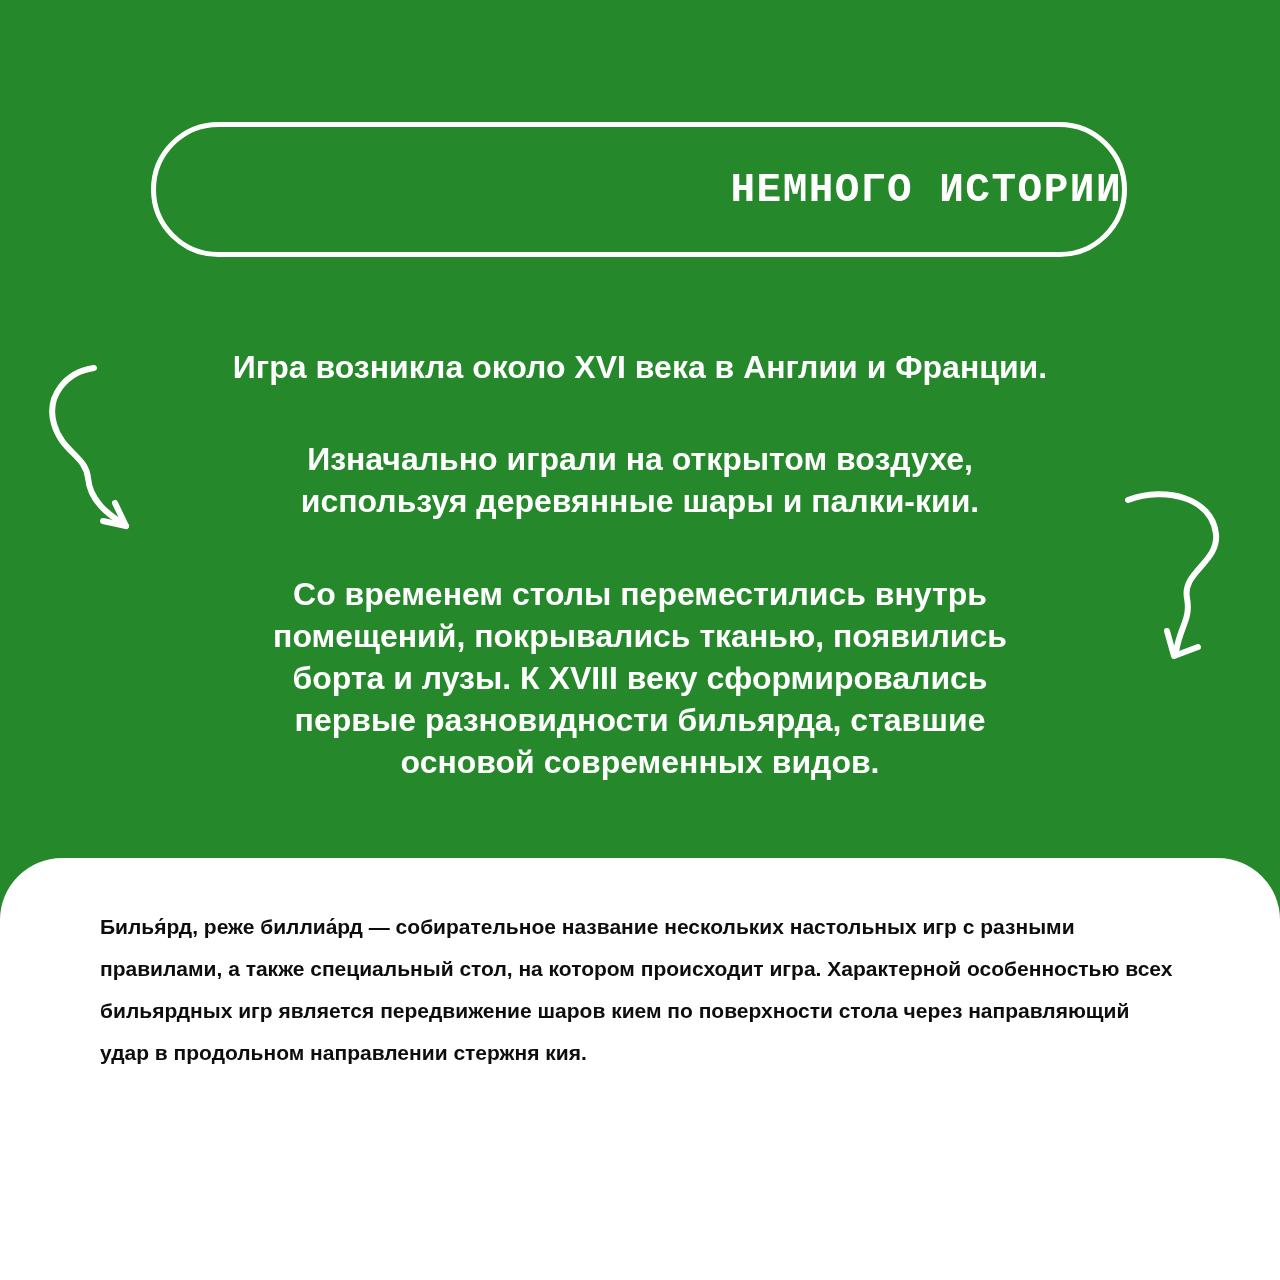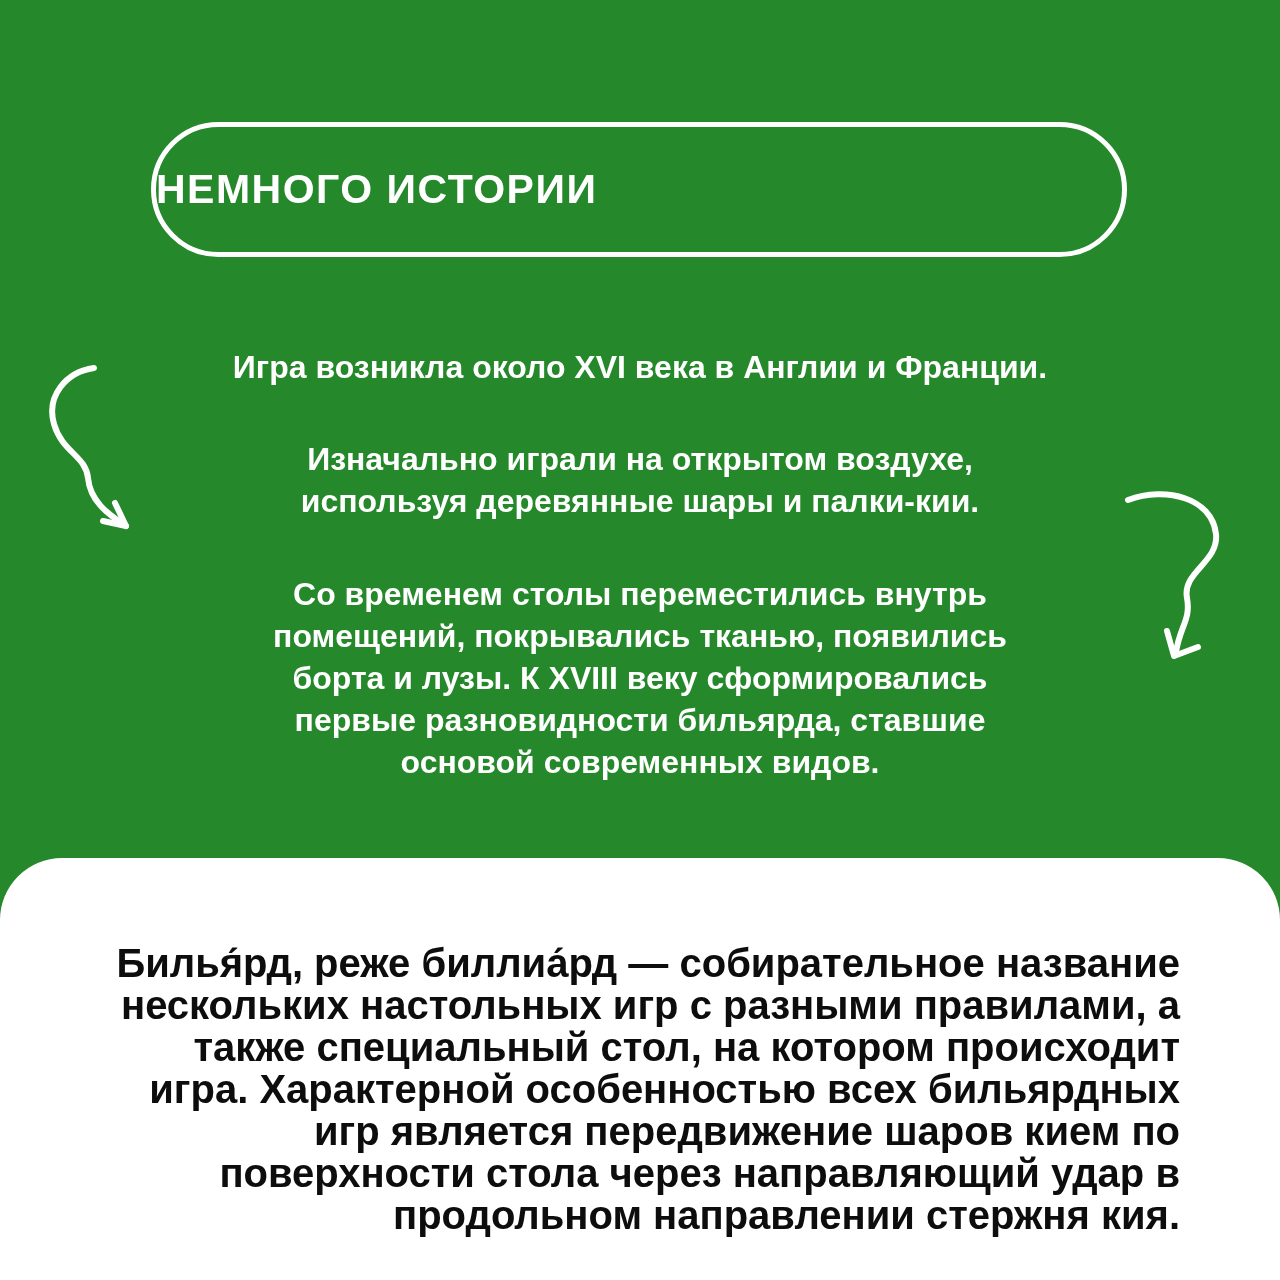--- a/index.html
+++ b/index.html
@@ -15,21 +15,22 @@
     position: absolute;
     left: 151px;
     top: 122px;
     width: 976px;
     height: 135px;
     box-sizing: border-box;
     border: 5px solid #FFFFFF;
     border-radius: 70px;
     display: flex;
     align-items: center;
-    justify-content: flex-start;
+    justify-content: flex-end;
+    font-family: Liberation Mono, monospace;
   }
   .title-pill h1 {
     margin: 0;
     color: #FFFFFF;
     font-size: 41px;
     font-weight: bold;
     letter-spacing: 1.5px;
     white-space: nowrap;
   }
   .green-para {
@@ -52,26 +53,26 @@
   .definition-card {
     position: absolute;
     left: 0;
     top: 858px;
     width: 1280px;
     height: 422px;
     background: #FFFFFF;
     border-radius: 62px 62px 0 0;
   }
   .definition-card p {
-    margin: 84px auto 0;
+    margin: 48px auto 0;
     width: 1080px;
-    text-align: right;
+    text-align: left;
     color: #0D0D0D;
     font-weight: bold;
-    font-size: 40px;
+    font-size: 21px;
     line-height: 42px;
   }
 </style>
 </head>
 <body>
 
 <div class="slide">
 
   <div class="title-pill">
     <h1>НЕМНОГО ИСТОРИИ</h1>

